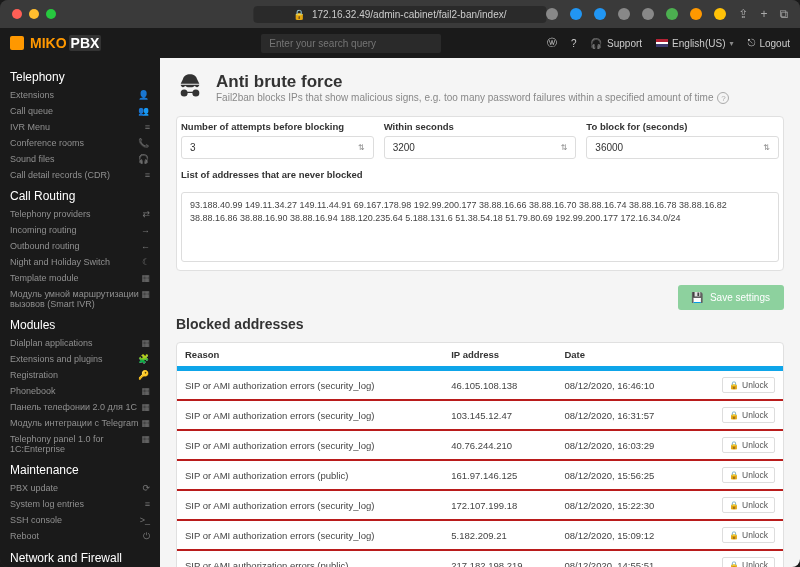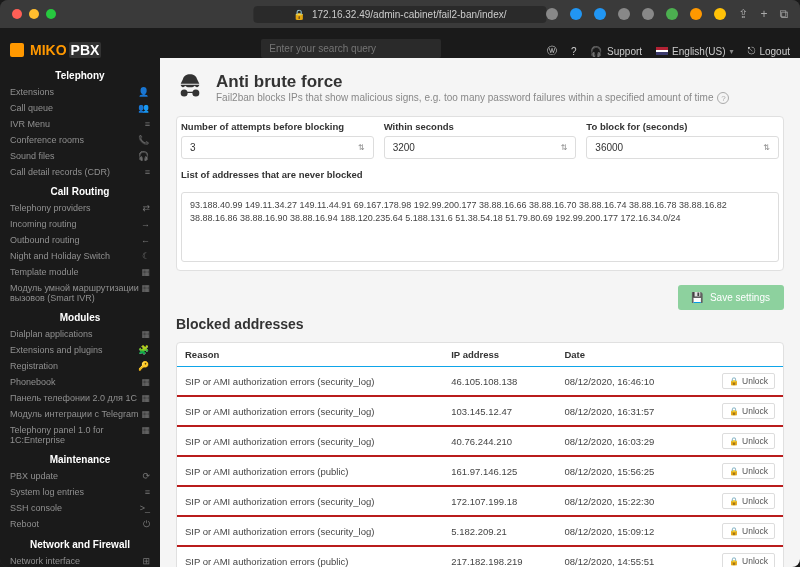--- a/index.html
+++ b/index.html
@@ -13,35 +13,35 @@
 .tl.green { background: #27c93f; }
 .url-center { position: absolute; left: 50%; transform: translateX(-50%); color: #ccc; font-size: 10px; background: #2a2a2a; padding: 3px 40px; border-radius: 4px; display:flex; align-items:center; gap:6px; }
 .titlebar-icons { position: absolute; right: 12px; display: flex; gap: 12px; align-items: center; }
 .tbi { width: 12px; height: 12px; border-radius: 50%; display:inline-block; }
 .tbi.blue { background: #2196f3; }
 .tbi.green2 { background: #4caf50; }
 .tbi.grey { background: #888; }
 .tbi.orange { background: #ff9800; }
 .tbi.yellowt { background: #ffc107; }
 .plain-i { color:#aaa; font-size:12px; }
-.topbar { height: 30px; background: #1a1a1a; display: flex; align-items: flex-end; padding: 0 10px; gap: 10px; }
+.topbar { height: 30px; background: #1a1a1a; display: flex; align-items: center; padding: 0 10px; gap: 10px; }
 .logo { display: flex; align-items: center; gap: 2px; font-weight: bold; font-size: 14px; }
 .logo .miko { color: #ff9800; }
 .logo .pbx { color: #fff; background:#333; padding:0 2px; border-radius:2px;}
 .logo .ico { width:14px; height:14px; background:#ff9800; border-radius:2px; margin-right:4px; }
 .search { flex: 0 0 auto; margin-left: 150px; }
 .search input { background: #2a2a2a; border: none; color: #aaa; padding: 4px 8px; font-size: 10px; width: 180px; border-radius: 2px; }
 .top-right { margin-left: auto; display: flex; align-items: center; gap: 14px; color: #ccc; font-size: 10px; }
 .tr-item { display: flex; align-items: center; gap: 4px; cursor: pointer; }
 .flag { width: 12px; height: 8px; background: linear-gradient(to bottom, #b22234 0%, #b22234 33%, #fff 33%, #fff 66%, #3c3b6e 66%); display:inline-block; }
 .body { flex: 1; display: flex; overflow: hidden; }
 .sidebar { width: 160px; background: #1a1a1a; overflow-y: auto; color: #aaa; font-size: 9px; padding: 6px 0; }
 .sidebar::-webkit-scrollbar { width: 4px; }
 .sidebar::-webkit-scrollbar-thumb { background: #444; }
-.sb-section { color: #fff; font-weight: bold; font-size: 10px; padding: 6px 10px 3px; text-align: center; }
+.sb-section { color: #fff; font-weight: normal; font-size: 12px; padding: 6px 10px 3px; }
 .sb-item { display: flex; justify-content: space-between; padding: 3px 10px; color: #909090; cursor: pointer; }
 .sb-icon { font-size: 9px; color: #777; }
 .content { flex: 1; background: #f5f5f5; overflow-y: auto; padding: 14px 16px; color: #333; }
 .content::-webkit-scrollbar { width: 6px; }
 .content::-webkit-scrollbar-thumb { background: #ccc; }
 .page-head { display: flex; gap: 12px; margin-bottom: 12px; align-items:flex-start; }
 .page-head .shield { width: 28px; height: 28px; fill: #333; flex-shrink:0; }
 .page-title { font-size: 17px; font-weight: bold; }
 .page-sub { font-size: 10px; color: #888; }
 .qmark { display:inline-block; width:12px; height:12px; border:1px solid #aaa; border-radius:50%; text-align:center; line-height:11px; font-size:8px; color:#aaa; margin-left:4px; }
@@ -50,21 +50,21 @@
 .field { flex: 1; }
 .field label { font-size: 9.5px; font-weight: bold; display: block; margin-bottom: 4px; }
 .sel { width: 100%; border: 1px solid #ddd; border-radius: 3px; padding: 5px 8px; font-size: 10px; display:flex; justify-content:space-between; align-items:center; background:#fff; }
 .caret { font-size: 8px; color: #888; }
 .ta-label { font-size: 9.5px; font-weight: bold; margin-bottom: 12px; display:block; }
 textarea.iplist { width: 100%; height: 70px; border: 1px solid #ddd; border-radius: 3px; padding: 6px 8px; font-size: 9px; color: #444; resize: none; line-height: 1.4; }
 .save-row { display:flex; justify-content:flex-end; margin-top:8px; }
 .save-btn { background: #8dd19e; color: #fff; border: none; padding: 7px 14px; font-size: 10px; border-radius: 3px; display:flex; align-items:center; gap:6px; cursor:pointer; }
 .section-h { font-size: 14px; font-weight: bold; margin: 6px 0 10px; }
 table.blocked { width: 100%; border-collapse: collapse; font-size: 9.5px; }
-table.blocked thead th { text-align: left; font-weight: bold; padding: 6px 8px; border-bottom: 1px solid #0ea5e9; color:#333; }
+table.blocked thead th { text-align: left; font-weight: bold; padding: 6px 8px; border-bottom: 5px solid #0ea5e9; color:#333; }
 table.blocked tbody td { padding: 6px 8px; border-bottom: 2px solid #b91c1c; color: #444; }
 .unlock { border: 1px solid #ddd; background: #fff; color: #555; font-size: 8.5px; padding: 2px 6px; border-radius: 2px; display:inline-flex; align-items:center; gap:3px; cursor:pointer; }
 .unlock .lock { color: #d33; font-size: 8px; }
 </style>
 </head>
 <body>
 
 <div class="window">
   <div class="titlebar">
     <div class="traffic-lights">

